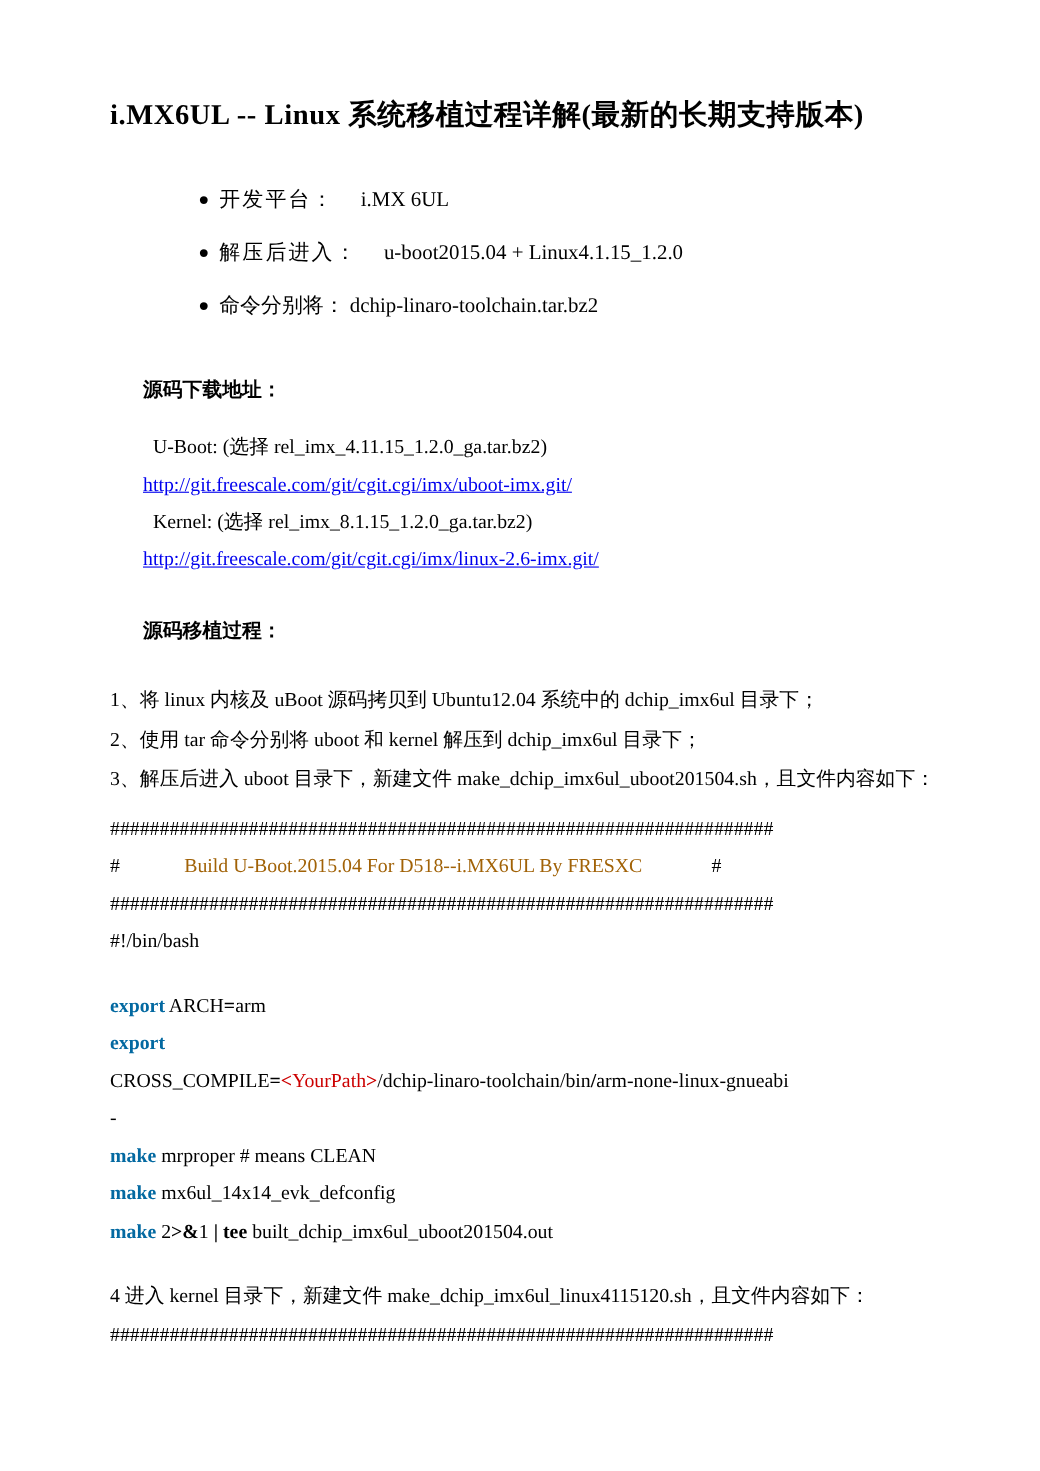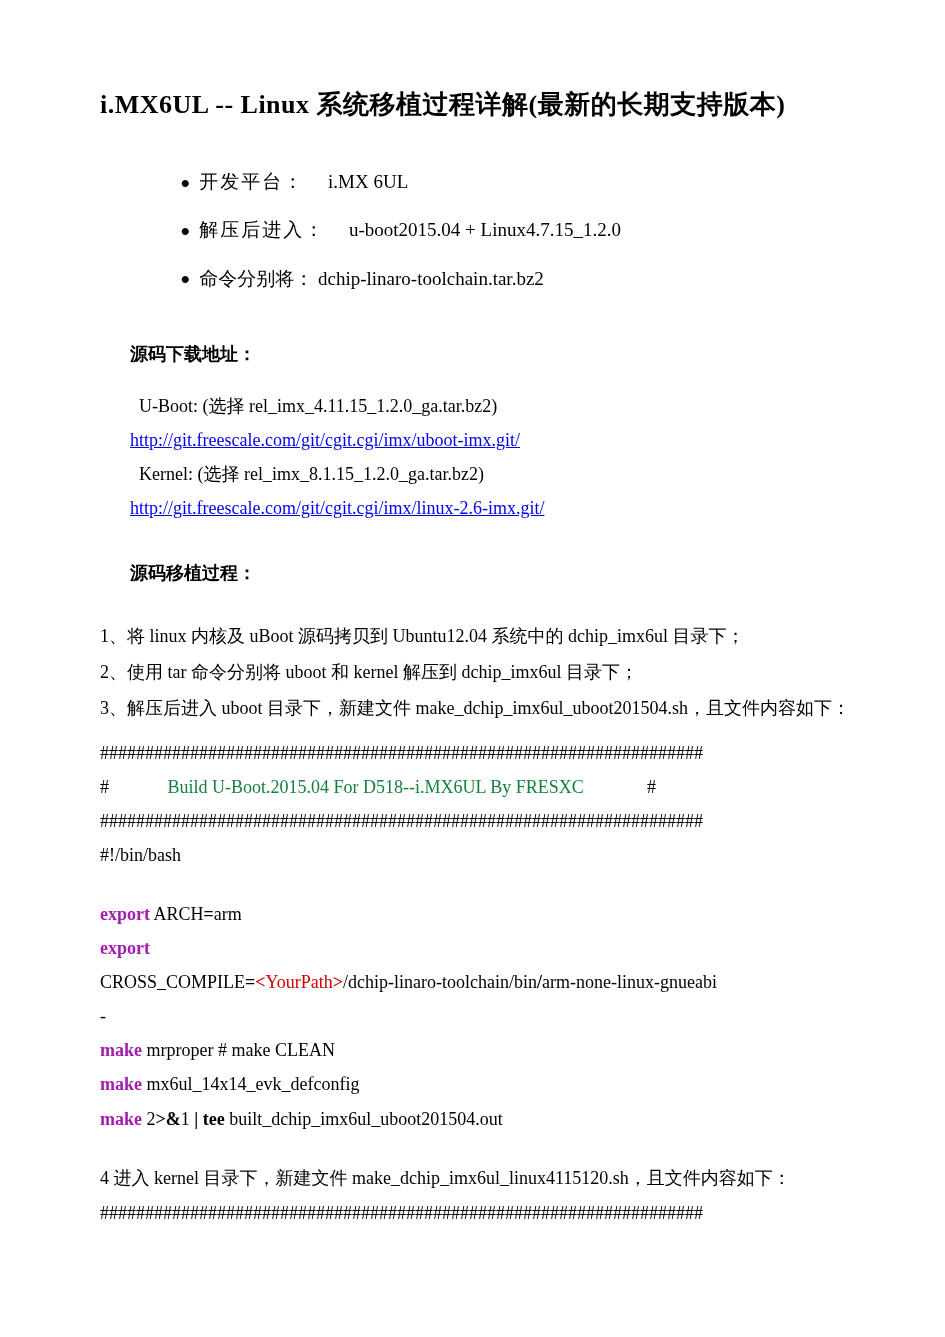--- a/index.html
+++ b/index.html
@@ -71,24 +71,24 @@
       white-space: nowrap;
       overflow: hidden;
       color: #000;
       font-size: 18px;
     }
     .banner-line {
       font-family: "Times New Roman", serif;
       font-size: 18px;
     }
     .blue-build {
-      color: #15803d;
+      color: #a16207;
     }
     .blue-keyword {
-      color: #a21caf;
+      color: #0369a1;
       font-weight: bold;
       font-family: Liberation Serif, serif;
     }
     .red-angle {
       color: #cc0000;
     }
     .kw-bold {
       font-weight: bold;
     }
     .code-line {
@@ -117,21 +117,21 @@
   <div class="bullet-item">
     <span class="bullet-dot">•</span>
     <span class="bullet-label">开发平台：</span>
     <span>&nbsp;&nbsp;&nbsp;</span>
     <span>i.MX 6UL</span>
   </div>
   <div class="bullet-item">
     <span class="bullet-dot">•</span>
     <span class="bullet-label">解压后进入：</span>
     <span>&nbsp;&nbsp;&nbsp;</span>
-    <span>u-boot2015.04 + Linux4.7.15_1.2.0</span>
+    <span>u-boot2015.04 + Linux4.1.15_1.2.0</span>
   </div>
   <div class="bullet-item">
     <span class="bullet-dot">•</span>
     <span>命令分别将：</span>
     <span>dchip-linaro-toolchain.tar.bz2</span>
   </div>
 </div>
 
 <div class="section-header">源码下载地址：</div>
 
@@ -165,21 +165,21 @@
 </div>
 <div class="code-line">
   <span class="blue-keyword">export</span>
 </div>
 <div class="code-line">
   <span>CROSS_COMPILE</span><span class="kw-bold">=</span><span class="red-angle kw-bold">&lt;</span><span class="red-angle">YourPath</span><span class="red-angle kw-bold">&gt;</span><span>/dchip-linaro-toolchain/bin</span><span class="kw-bold">/</span><span>arm-none-linux-gnueabi</span>
 </div>
 <div class="code-line">-</div>
 
 <div class="code-line">
-  <span class="blue-keyword">make</span><span> mrproper   # make CLEAN</span>
+  <span class="blue-keyword">make</span><span> mrproper   # means CLEAN</span>
 </div>
 <div class="code-line">
   <span class="blue-keyword">make</span><span> mx6ul_14x14_evk_defconfig</span>
 </div>
 <div class="code-line">
   <span class="blue-keyword">make</span><span> 2</span><span class="kw-bold">&gt;&amp;</span><span>1 </span><span class="kw-bold">|</span><span class="kw-bold"> tee</span><span> built_dchip_imx6ul_uboot201504.out</span>
 </div>
 
 <div class="spacer-md"></div>
 

